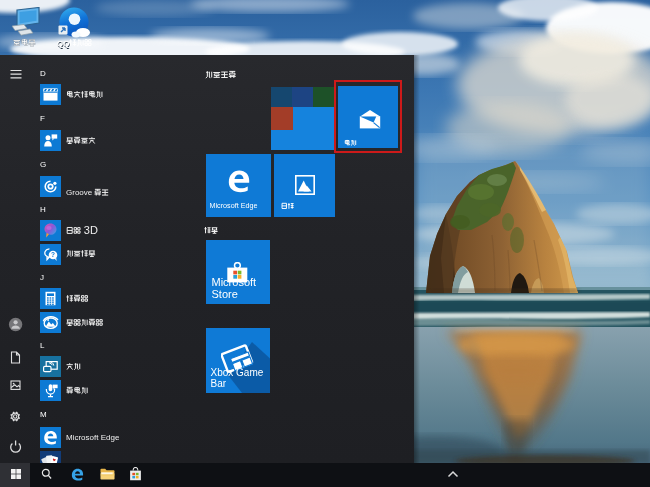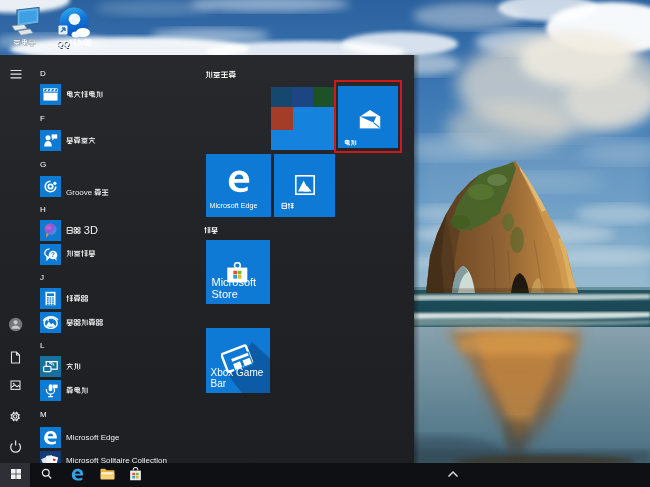--- a/index.html
+++ b/index.html
@@ -367,23 +367,20 @@
         <rect x="3.4" y="5" width="6.2" height="8.8" rx="0.7" fill="#dfe3e8"></rect>
       </g>
 <g transform="rotate(-6 10 12)">
         <rect x="6.8" y="4.4" width="6.2" height="8.8" rx="0.7" fill="#f2f4f6"></rect>
       </g>
 <g transform="rotate(14 10 12)">
         <rect x="10.4" y="4.6" width="6.2" height="8.8" rx="0.7" fill="#fff"></rect>
         <path d="M13.3 7.2 C12.6 6.4 11.5 7 12 8 C12.3 8.6 13.3 9.4 13.3 9.4 C13.3 9.4 14.3 8.6 14.6 8 C15.1 7 14 6.4 13.3 7.2Z" fill="#cc2222"></path>
       </g>
     </svg>
-<div class="abs" style="left:66px;top:450.5px;height:21px;display:flex;align-items:center">
-      <span style="color:#eee;font-size:8px;line-height:8px;white-space:pre">Microsoft Solitaire Collection</span>
-    </div>
 <div class="abs" style="left:205px;top:69.5px">
       <svg width="31.2" height="9.8" viewBox="0 0 40.000 12.564" style="display:block" fill="none" stroke="#f5f5f5" stroke-width="1.28" opacity="1.0">
         <path d="M1.6 2H4.4M3 0.6V7.6M1 9.4L3 7.6M5.6 1.2V8M5.6 8L6.8 9.4M8.6 1.2V8.6" transform="translate(0.000,1)"></path>
         <path d="M0.6 2.2H9.4M2 4H8M2 4V6.2H8V4M1 8.4H9M5 6.2V8.4" transform="translate(10.000,1)"></path>
         <path d="M0.8 1.6H9.2M0.8 5H9.2M0.8 8.6H9.2M5 1.6V8.6" transform="translate(20.000,1)"></path>
         <path d="M1.2 0.8H8.8M5 0.8V3M1.6 3H8.4V5.6H1.6ZM0.6 7.2H9.4M3 5.6V9.2M7 5.6V9.2" transform="translate(30.000,1)"></path>
       </svg>
     </div>
 <div class="abs" style="left:204px;top:225.5px">
       <svg width="14.0" height="9.0" viewBox="0 0 20.000 12.857" style="display:block" fill="none" stroke="#f5f5f5" stroke-width="1.43" opacity="1.0">

